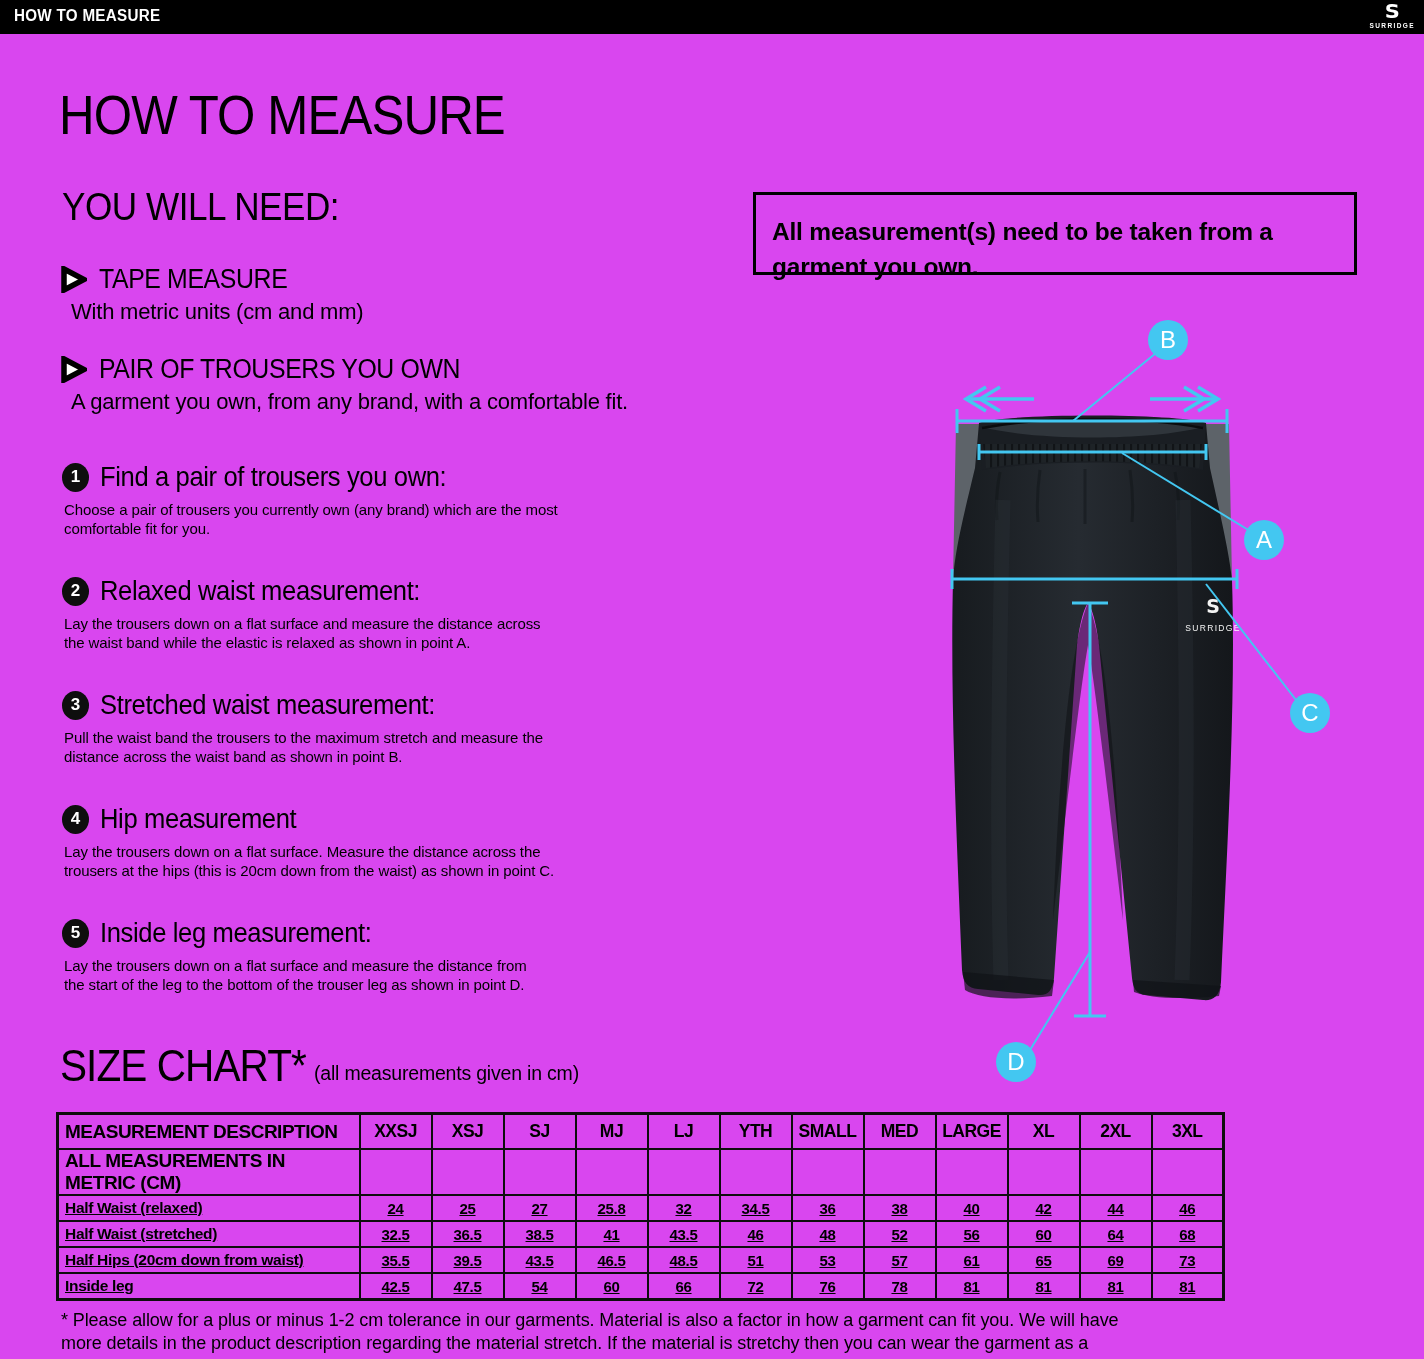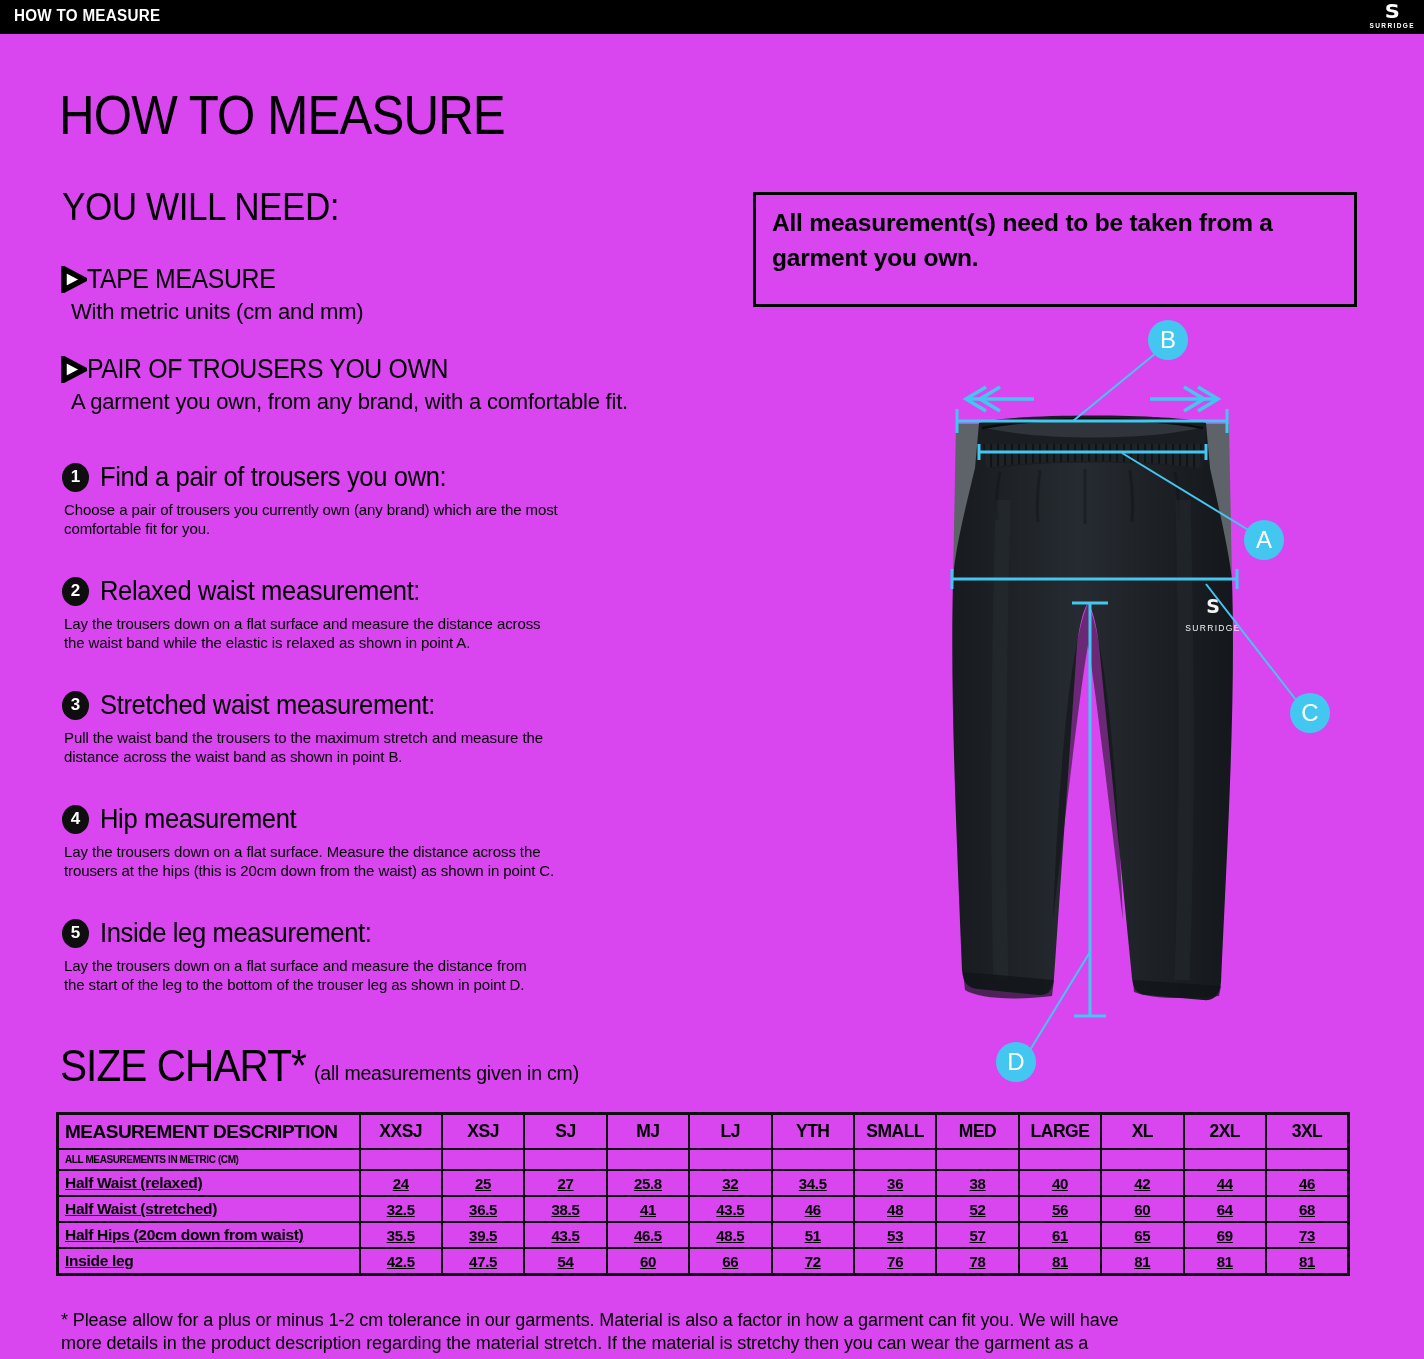--- a/index.html
+++ b/index.html
@@ -16,49 +16,49 @@
   .brand-word{display:block;font-size:6.5px;font-weight:700;letter-spacing:1.4px;margin-top:1px;}
 
   
   .h1{position:absolute;left:59px;top:82px;margin:0;font-size:56px;font-weight:400;
       letter-spacing:-1px;transform:scaleX(.88);transform-origin:left;white-space:nowrap;}
   .h2{position:absolute;left:62px;top:185px;margin:0;font-size:39px;font-weight:400;
       letter-spacing:-.5px;transform:scaleX(.9);transform-origin:left;white-space:nowrap;}
 
   
   .need{position:absolute;left:60px;}
-  .need-head{display:flex;align-items:center;}
+  .need-head{display:flex;align-items:center;gap:12px;}
   .need-title{font-size:27px;letter-spacing:-.4px;transform:scaleX(.92);transform-origin:left;white-space:nowrap;}
   .need-sub{margin:4px 0 0 11px;font-size:22px;letter-spacing:-.2px;white-space:nowrap;}
   .tri{width:27px;height:27px;display:block;}
 
   
   .step{position:absolute;left:62px;width:640px;}
   .step-head{display:flex;align-items:center;gap:11px;}
   .step-num{width:27px;height:29px;border-radius:50%;background:#0e0e0e;color:#fff;
             font-weight:700;font-size:17px;display:flex;align-items:center;justify-content:center;flex:0 0 27px;}
   .step-title{font-size:27.5px;letter-spacing:-.4px;transform:scaleX(.93);transform-origin:left;white-space:nowrap;}
   .step-body{margin:8px 0 0 2px;font-size:15px;line-height:1.24;letter-spacing:-.1px;white-space:pre-line;}
 
   
-  .note-box{position:absolute;left:753px;top:192px;width:604px;height:115px;border:3px solid #000;
-            box-sizing:border-box;padding:11px 16px;font-size:24.5px;font-weight:700;line-height:1.42;
+  .note-box{position:absolute;left:753px;top:192px;width:604px;height:83px;border:3px solid #000;
+            box-sizing:border-box;padding:20px 16px;font-size:24.5px;font-weight:700;line-height:1.42;
             letter-spacing:-.2px;white-space:pre-line;}
 
   
   .sc-head{position:absolute;left:60px;top:1040px;margin:0;font-size:45px;font-weight:400;
            letter-spacing:-1px;transform:scaleX(.9);transform-origin:left;white-space:nowrap;}
   .sc-sub{position:absolute;left:314px;top:1062px;font-size:19.5px;letter-spacing:-.2px;white-space:nowrap;}
-  table.sc{position:absolute;left:56px;top:1112px;width:1294px;border-collapse:collapse;
+  table.sc{position:absolute;left:56px;top:1112px;width:1169px;border-collapse:collapse;
            table-layout:fixed;border:3px solid #0d0d0d;}
   table.sc th,table.sc td{border:2px solid #0d0d0d;padding:0;overflow:hidden;}
   table.sc .lbl{text-align:left;padding-left:6px;}
   table.sc tr.hdr th{height:33px;font-size:17.5px;font-weight:700;letter-spacing:-.5px;}
   table.sc tr.hdr .lbl{font-size:19px;}
-  table.sc tr.metric td,table.sc tr.metric th{height:19px;font-size:10px;font-weight:700;letter-spacing:-.4px;}
+  table.sc tr.metric td,table.sc tr.metric th{height:19px;font-size:19px;font-weight:700;letter-spacing:-.4px;}
   table.sc tr.data td,table.sc tr.data th{height:24px;font-size:15.5px;font-weight:700;letter-spacing:-.3px;text-decoration:underline;}
   table.sc tr.data td{text-align:center;font-size:15px;}
 
   
   .footnote{position:absolute;left:61px;top:1291px;width:1210px;font-size:18px;line-height:1.28;
             letter-spacing:-.1px;white-space:pre-line;}
 
   
   .diagram{position:absolute;left:900px;top:315px;width:460px;height:775px;}
 </style>

